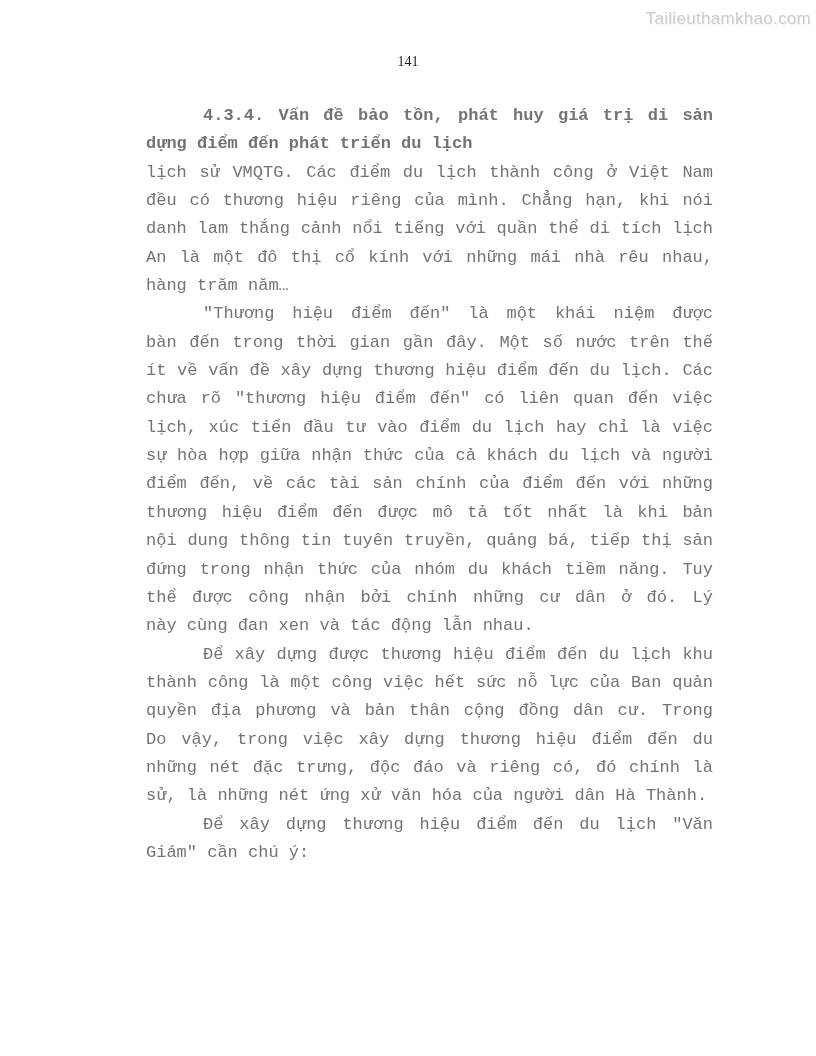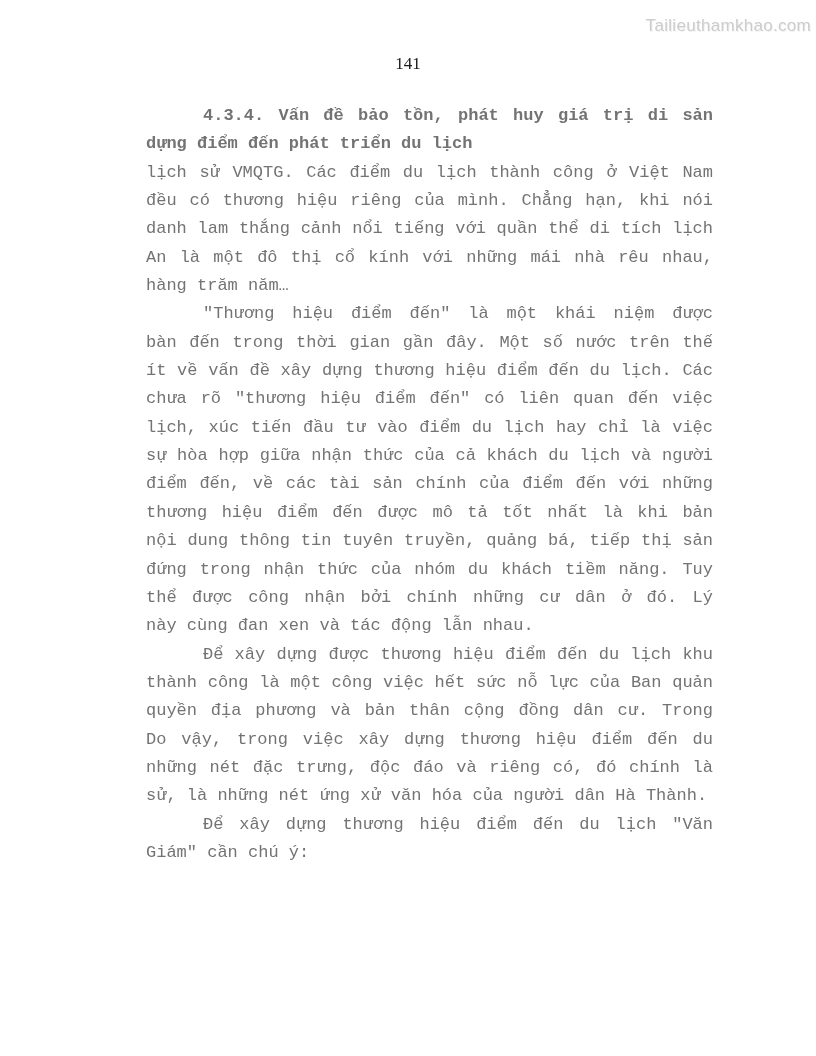--- a/index.html
+++ b/index.html
@@ -14,29 +14,28 @@
   }
   .watermark {
     position: absolute;
     top: 9px;
     right: 5px;
     font-family: "Liberation Sans", sans-serif;
     font-size: 17px;
     color: #cccccc;
     text-shadow: 1px 1px 0 #f2f2f2;
     letter-spacing: 0.3px;
-    margin-top: 7px;
   }
   .page-number {
     position: absolute;
     top: 54px;
     left: 0;
     width: 100%;
     text-align: center;
-    font-size: 17px;
+    font-size: 14px;
     color: #1a1a1a;
   }
   .content {
     position: absolute;
     left: 146px;
     top: 102px;
     width: 567px;
     font-size: 17px;
     color: #737373;
     font-family: Liberation Mono, monospace;

